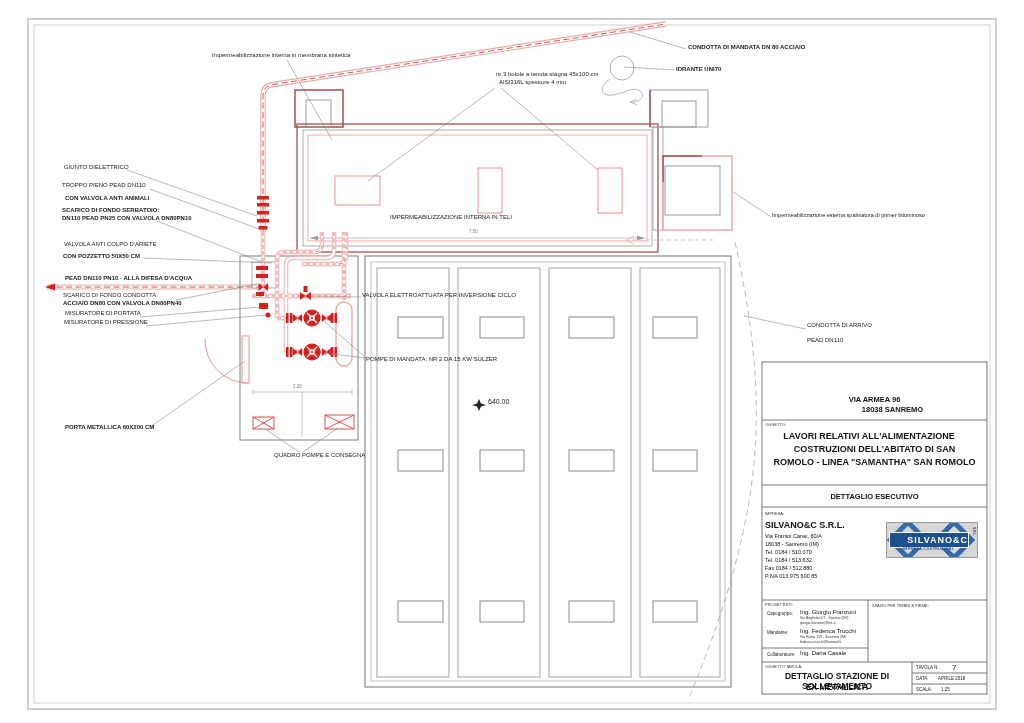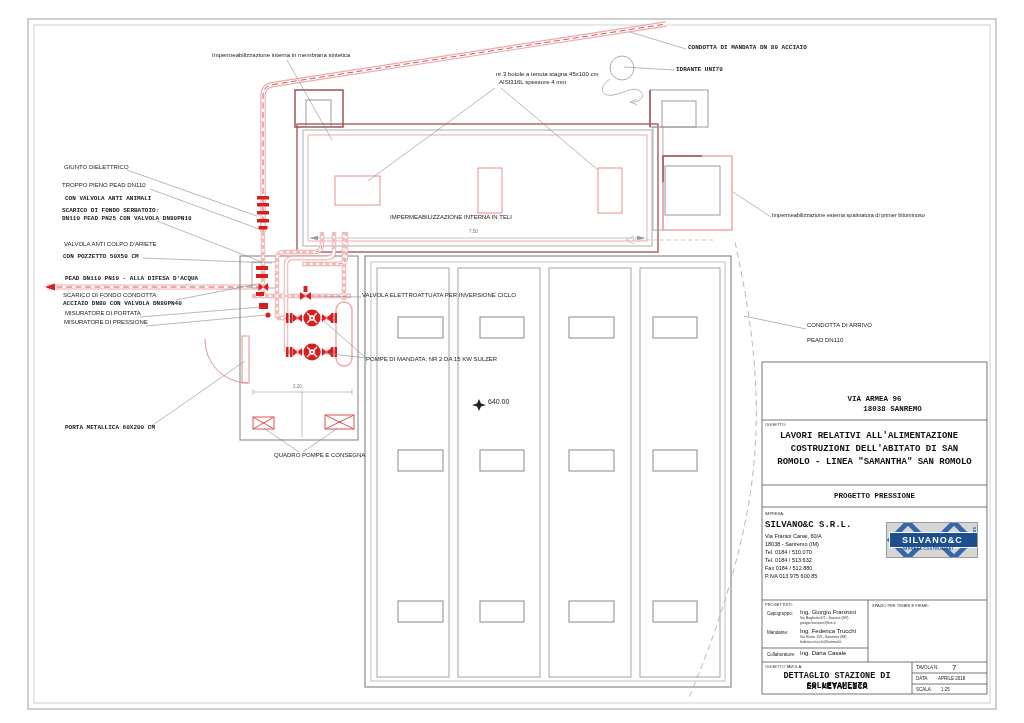--- a/index.html
+++ b/index.html
@@ -1,34 +1,34 @@
 <!DOCTYPE html>
 <html><head>
 <meta charset="utf-8">
 <style>
   html,body{margin:0;padding:0;background:#fff;font-family:"Liberation Sans",sans-serif;}
   #sheet{position:relative;width:1024px;height:723px;background:#fff;overflow:hidden;}
   #cad{position:absolute;left:0;top:0;}
   
   .lb{position:absolute;font-size:6px;line-height:1.2;color:#1a1a1a;white-space:nowrap;}
-  .b{font-weight:700;font-family:Liberation Mono, monospace;}
+  .b{font-weight:700;}
   .sm{font-size:5.5px;}
   .dim{font-size:4.5px;color:#777;}
   .q{font-size:7px;}
   
   .tbx{position:absolute;color:#111;white-space:nowrap;}
   .cen{text-align:center;white-space:normal;}
   .tiny{font-size:4px;color:#333;}
   .micro{font-size:3.5px;color:#333;line-height:1.3;}
   .role{font-size:4.5px;color:#222;}
   
   #logo{position:absolute;left:886px;top:522px;width:90px;height:34px;background:#d6d6d6;border:1px solid #9a9a9a;overflow:hidden;}
   .diam{position:absolute;width:20px;height:20px;border:5px solid #3567ab;transform:rotate(45deg);background:transparent;}
   #logo-band{position:absolute;left:2px;top:9px;width:78px;height:14px;background:#1d4f8f;border:1px solid #fff;color:#fff;
-             font-weight:700;font-size:9px;letter-spacing:1px;text-align:left;line-height:14px;padding-left:12px;}
+             font-weight:700;font-size:9px;letter-spacing:1px;text-align:right;line-height:14px;}
   #logo-sub{position:absolute;left:0;top:24px;width:82px;text-align:center;font-size:3.5px;font-weight:700;color:#1d4f8f;letter-spacing:.5px;}
   #logo-srl{position:absolute;right:1px;top:4px;font-size:3.2px;color:#1d4f8f;writing-mode:vertical-rl;font-weight:700;}
 </style>
 </head>
 <body>
 
 <div id="sheet">
 
 <svg id="cad" width="1024" height="723" viewBox="0 0 1024 723">
 
@@ -287,21 +287,21 @@
 <div class="lb dim" style="left:293px;top:384px">2.20</div>
 
 <div class="tbx cen b" style="left:762px;top:395px;width:225px;font-size:7.5px">VIA ARMEA 96</div>
 <div class="tbx cen b" style="left:762px;top:405px;width:261px;font-size:7.5px">18038 SANREMO</div>
 
 <div class="tbx tiny" style="left:765px;top:422px">OGGETTO:</div>
 <div class="tbx cen b" style="left:763px;top:431px;width:212px;font-size:9px">LAVORI RELATIVI ALL'ALIMENTAZIONE</div>
 <div class="tbx cen b" style="left:763px;top:444px;width:223px;font-size:9px">COSTRUZIONI DELL'ABITATO DI SAN</div>
 <div class="tbx cen b" style="left:763px;top:457px;width:223px;font-size:9px">ROMOLO - LINEA "SAMANTHA" SAN ROMOLO</div>
 
-<div class="tbx cen b" style="left:762px;top:492px;width:225px;font-size:7.5px">PROGETTO PRESSIONE</div>
+<div class="tbx cen b" style="left:762px;top:492px;width:225px;font-size:7.5px">DETTAGLIO ESECUTIVO</div>
 
 <div class="tbx tiny" style="left:765px;top:511px">IMPRESA:</div>
 <div class="tbx b" style="left:765px;top:520px;font-size:9px">SILVANO&amp;C S.R.L.</div>
 <div class="tbx" style="left:765px;top:533px;font-size:5.5px">Via Frantoi Canai, 60/A</div>
 <div class="tbx" style="left:765px;top:541px;font-size:5.5px">18038 - Sanremo (IM)</div>
 <div class="tbx" style="left:765px;top:549px;font-size:5.5px">Tel. 0184 / 510.070</div>
 <div class="tbx" style="left:765px;top:557px;font-size:5.5px">Tel. 0184 / 513.632</div>
 <div class="tbx" style="left:765px;top:565px;font-size:5.5px">Fax 0184 / 512.880</div>
 <div class="tbx" style="left:765px;top:573px;font-size:5.5px">P.IVA 013 975 600 85</div>
 

